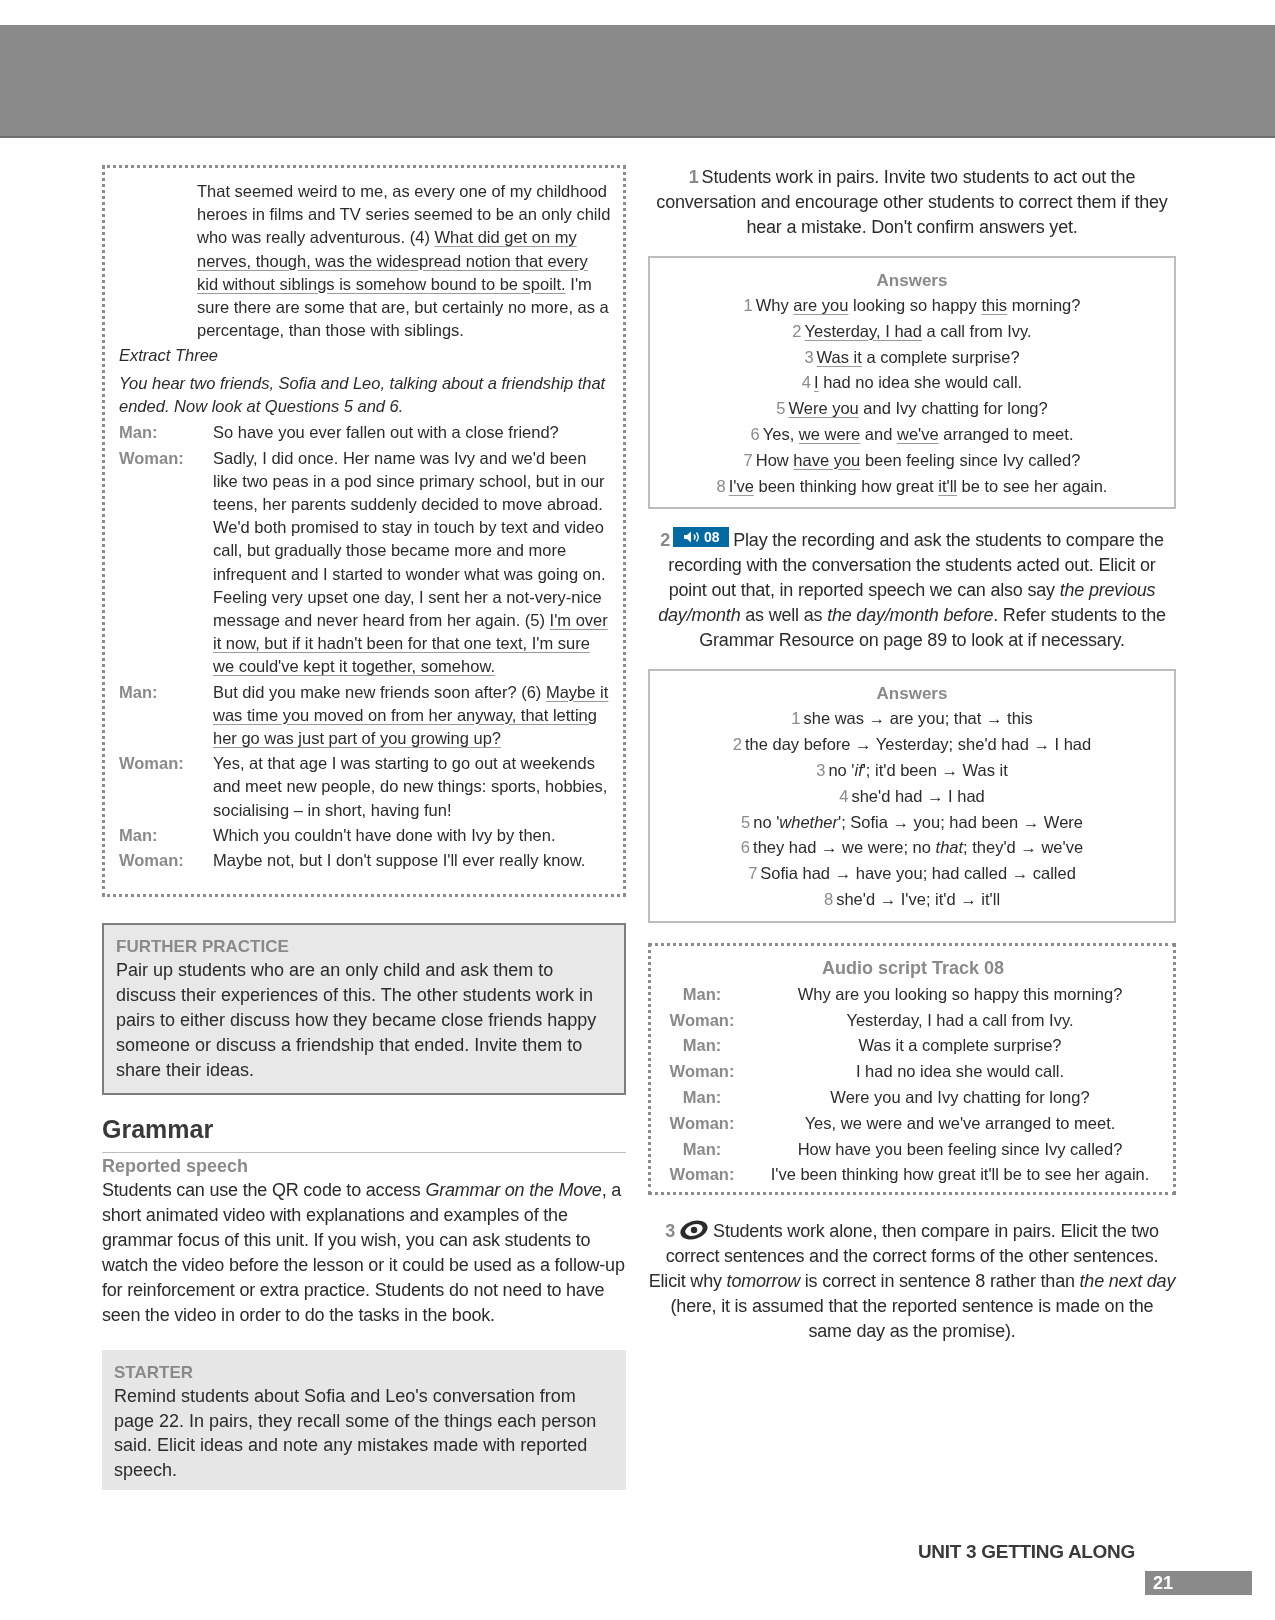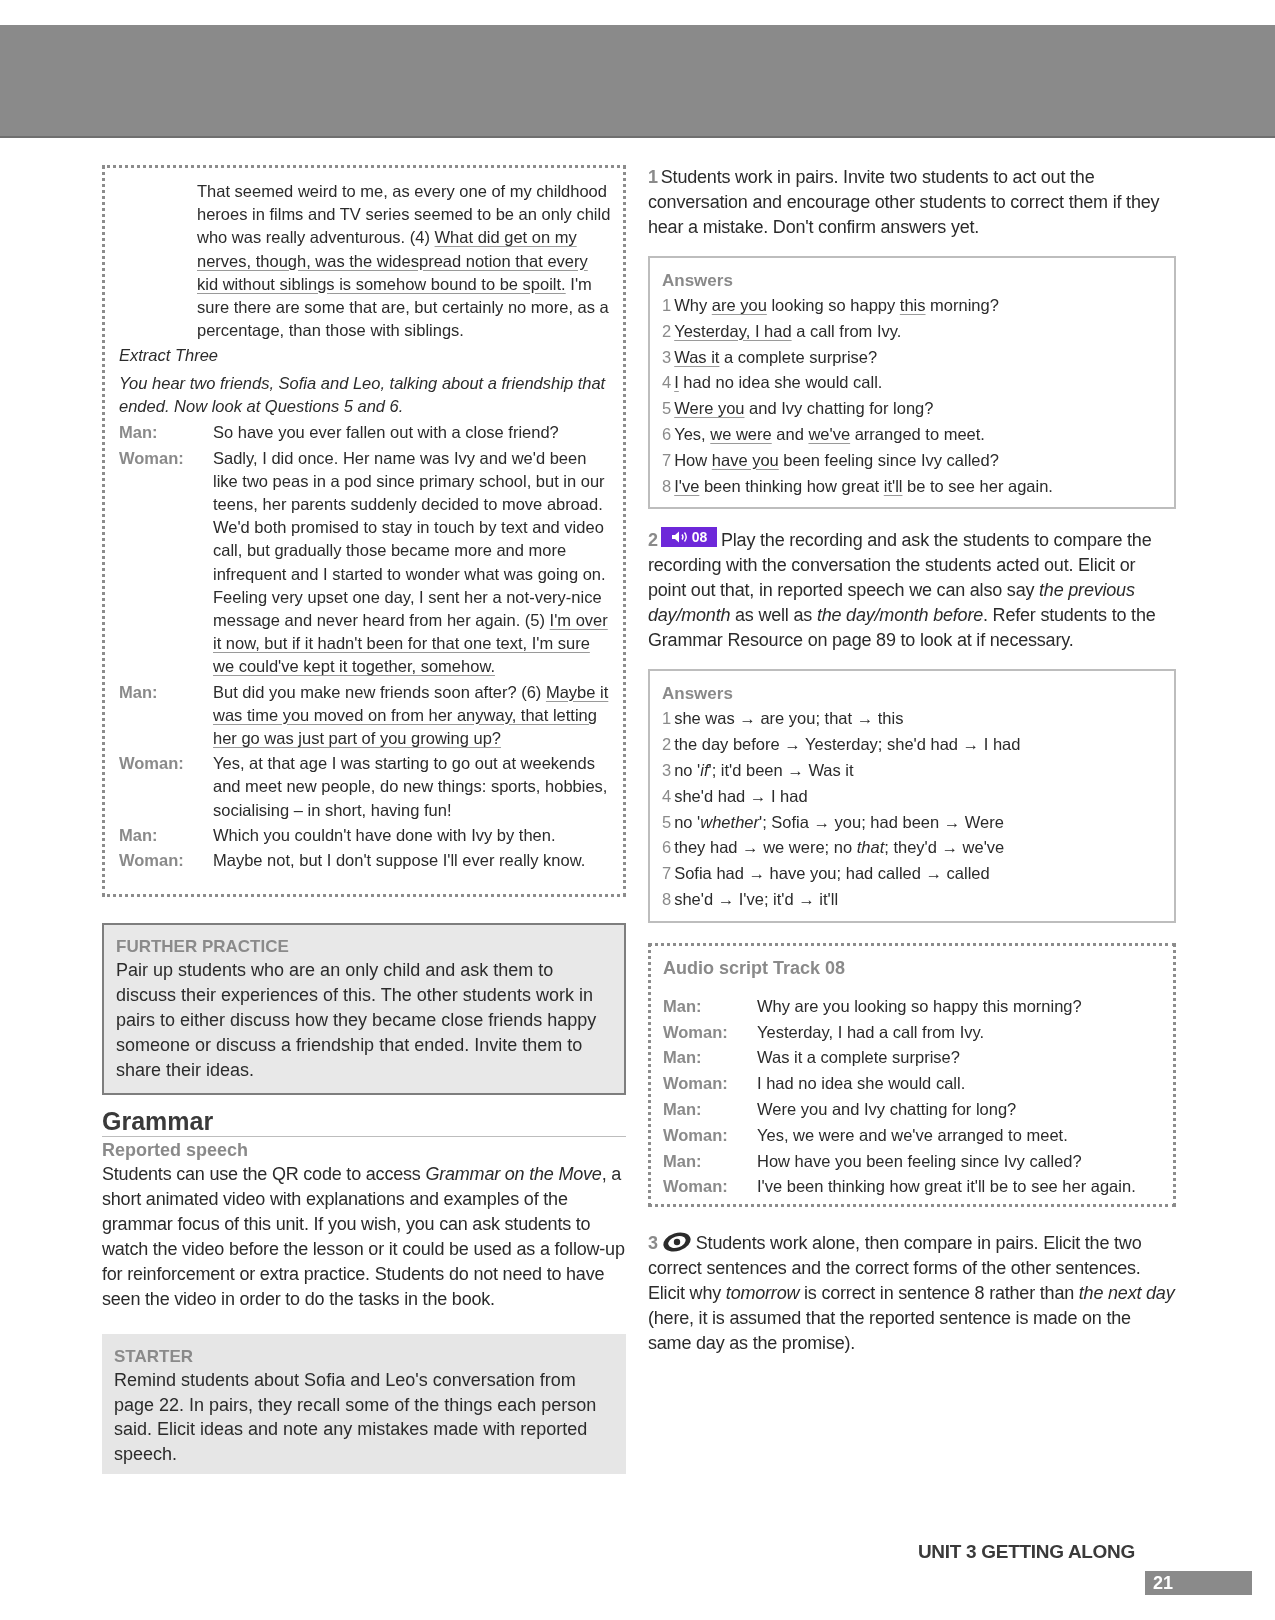--- a/index.html
+++ b/index.html
@@ -2,58 +2,58 @@
 <html><head>
 <meta charset="utf-8">
 <style>
   * { box-sizing: border-box; margin: 0; padding: 0; }
   html, body { width: 1275px; height: 1620px; background: #ffffff; overflow: hidden; }
   body { position: relative; font-family: "Liberation Sans", "DejaVu Sans", sans-serif; color: #2b2b2b; }
 
   .header-band { position: absolute; left: 0; top: 25px; width: 1275px; height: 113px; background: #8a8a8a; border-bottom: 2px solid #6f6f6f; }
 
   .col-left { position: absolute; left: 102px; top: 165px; width: 524px; }
-  .col-right { position: absolute; left: 648px; top: 165px; width: 528px; }
+  .col-right { position: absolute; left: 648px; top: 165px; width: 528px; text-align: center; }
 
   
   .dotted-box { border: 3px dotted #8c8c8c; padding: 12px 12px 22px 14px; }
   .t-para { font-size: 16.5px; line-height: 23.2px; }
   .indent { padding-left: 78px; }
   .italic { font-style: italic; }
   .u { text-decoration: underline; text-decoration-color: #9a9a9a; text-underline-offset: 3px; }
   .t-head { font-style: italic; font-size: 16.5px; line-height: 23px; margin-top: 2px; }
   .t-intro { font-style: italic; font-size: 16.5px; line-height: 23px; margin-top: 5px; margin-bottom: 3px; }
   .line { display: flex; font-size: 16.5px; line-height: 23.2px; margin-top: 2px; }
   .spk { width: 78px; flex: 0 0 78px; color: #8a8a8a; font-weight: bold; }
   .txt { flex: 1; margin-left: 16px; }
 
   .panel { border: 2px solid #7e7e7e; background: #e8e8e8; padding: 11px 12px 10px 12px; margin-top: 26px; }
   .panel-title { color: #8a8a8a; font-weight: bold; font-size: 17px; line-height: 22px; }
   .panel-body { font-size: 18px; line-height: 25px; }
 
-  .grammar-h { font-size: 25px; font-weight: bold; color: #3a3a3a; margin-top: 12px; padding-bottom: 0; border-bottom: 1px solid #bdbdbd; }
+  .grammar-h { font-size: 25px; font-weight: bold; color: #3a3a3a; margin-top: 20px; padding-bottom: 8px; border-bottom: 1px solid #bdbdbd; }
   .grammar-sub { font-size: 18px; font-weight: bold; color: #8a8a8a; margin-top: 1px; line-height: 24px; }
   .grammar-body { font-size: 18px; line-height: 25px; letter-spacing: -0.2px; }
 
   .starter { background: #e6e6e6; padding: 12px 12px 8px 12px; margin-top: 22px; }
   .starter .panel-body { line-height: 24.5px; }
 
   
   .step { font-size: 18px; line-height: 25px; letter-spacing: -0.2px; }
   .num { color: #8a8a8a; font-weight: bold; margin-right: 3px; }
   .answers { border: 2px solid #bdbdbd; padding: 11px 12px 8px 12px; margin: 16px 0 18px 0; }
   .answers-title { color: #8a8a8a; font-weight: bold; font-size: 17px; line-height: 24px; }
   .ans { font-size: 16.5px; line-height: 25.8px; }
   .ans .n { color: #8a8a8a; margin-right: 3px; }
 
-  .audio-badge { display: inline-flex; align-items: center; gap: 3px; background: #6d28d9; color: #ffffff; font-weight: bold; font-size: 14px; padding: 1px 10px 1px 10px; height: 20px; vertical-align: 2px; margin-right: 4px; }
+  .audio-badge { display: inline-flex; align-items: center; gap: 3px; background: #0369a1; color: #ffffff; font-weight: bold; font-size: 14px; padding: 1px 10px 1px 10px; height: 20px; vertical-align: 2px; margin-right: 4px; }
   .speaker-svg { width: 18px; height: 14px; }
 
   .script-box { border: 3px dotted #8c8c8c; padding: 10px 10px 4px 12px; margin-top: 20px; }
-  .script-title { color: #8a8a8a; font-weight: bold; font-size: 18px; line-height: 24px; margin-bottom: 14px; }
+  .script-title { color: #8a8a8a; font-weight: bold; font-size: 18px; line-height: 24px; margin-bottom: 2px; }
   .sline { display: flex; font-size: 16.5px; line-height: 25.8px; }
   .sline .spk { width: 78px; flex: 0 0 78px; }
 
   .step3 { margin-top: 24px; }
   .eye-icon { display: inline-block; width: 32px; height: 22px; vertical-align: -4px; margin-right: 3px; }
 
   .footer { position: absolute; top: 1540px; left: 0; width: 1275px; height: 26px; }
   .footer-label { position: absolute; right: 140px; top: 1px; font-weight: bold; font-size: 19px; color: #3a3a3a; letter-spacing: -0.3px; }
   .footer-page { position: absolute; left: 1145px; top: 0; width: 107px; height: 24px; background: #8a8a8a; color: #ffffff; font-weight: bold; font-size: 18px; padding-left: 8px; line-height: 24px; margin-top: 31px; }
 </style>

